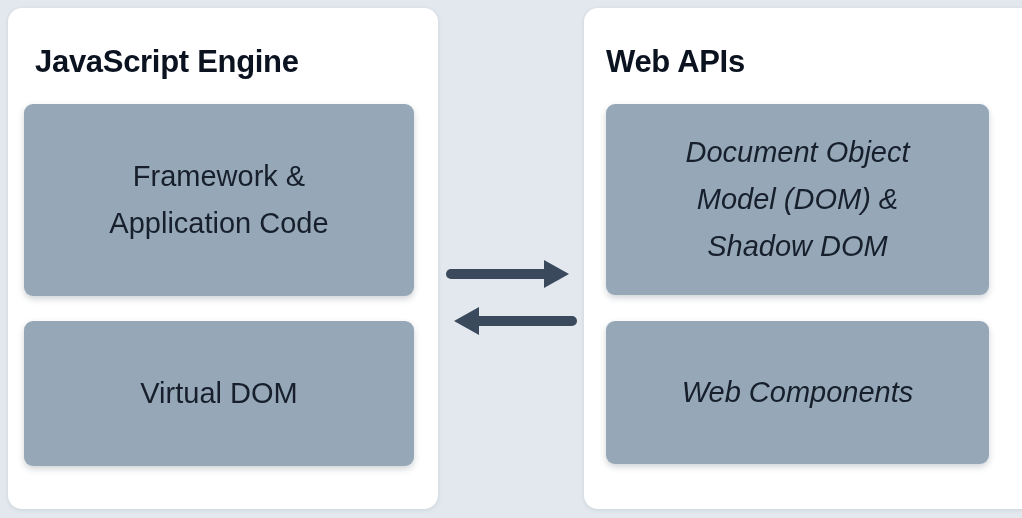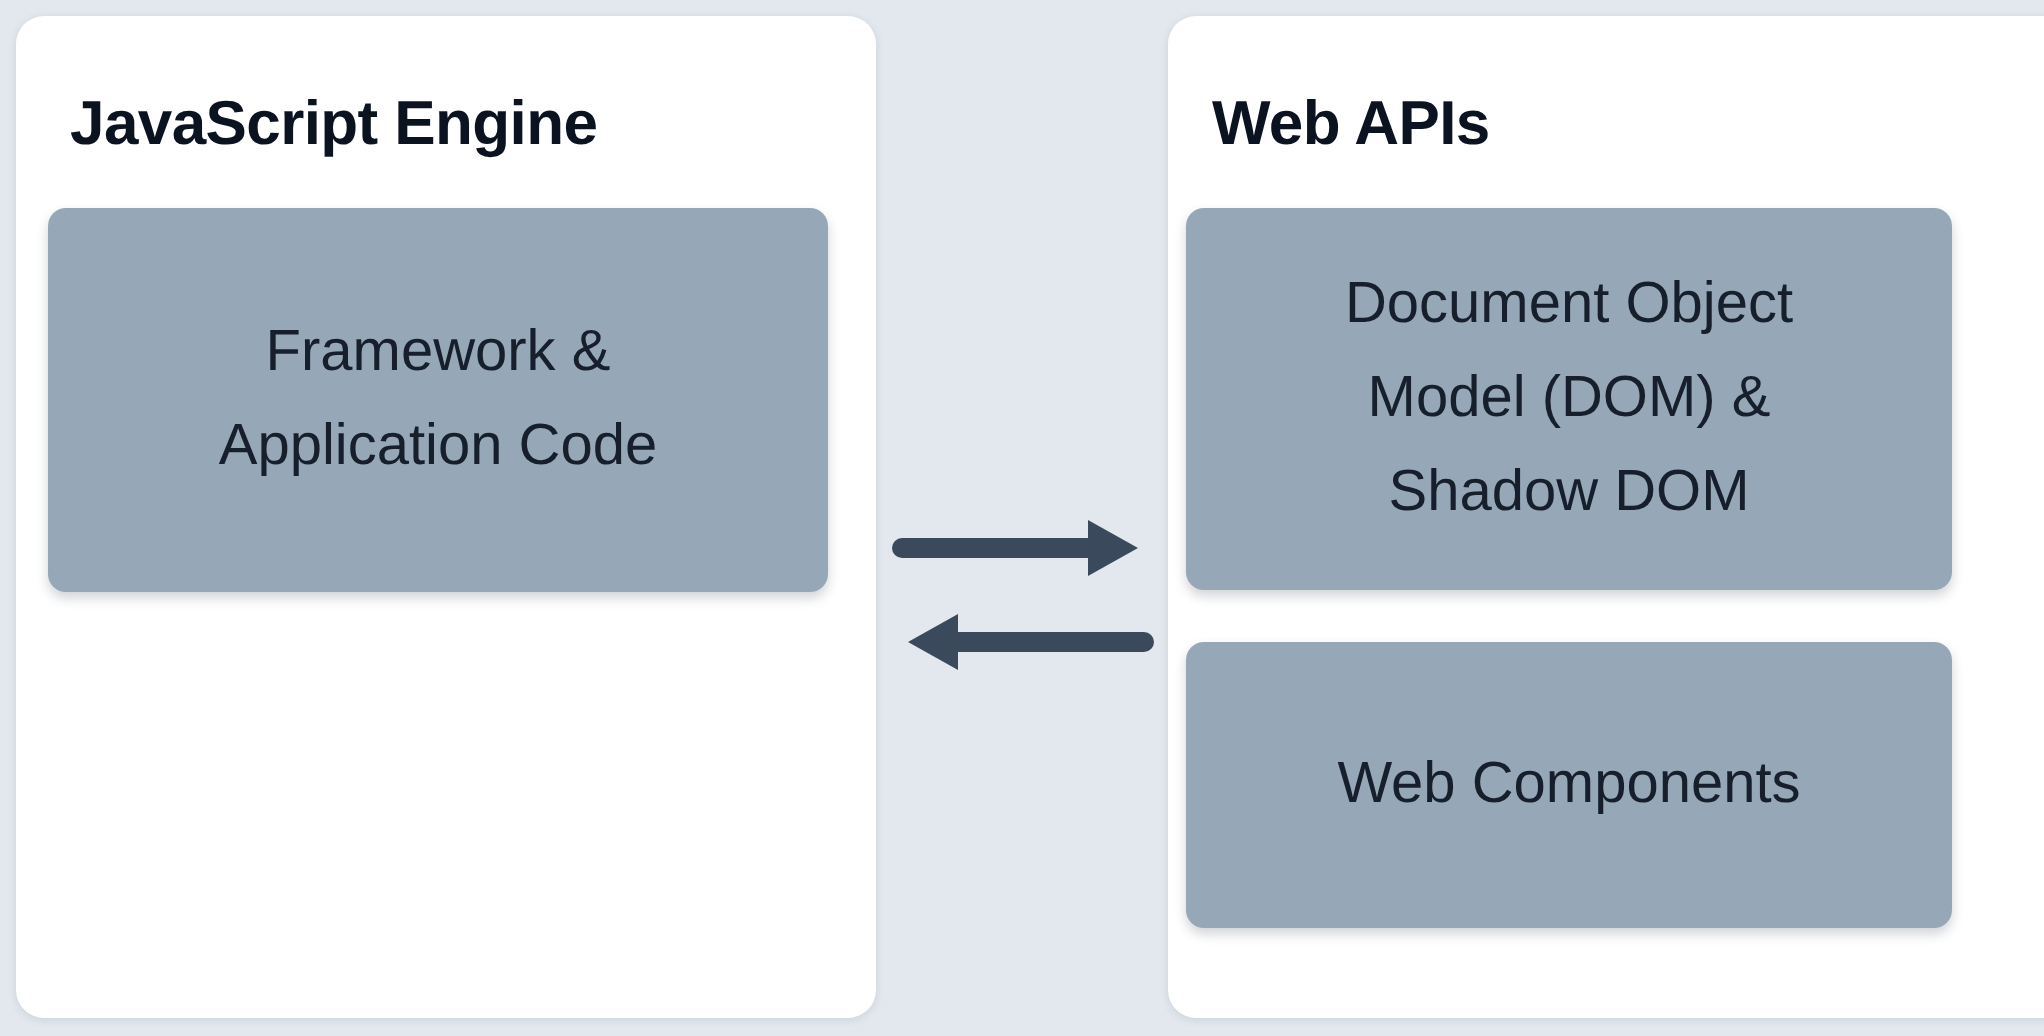--- a/index.html
+++ b/index.html
@@ -50,41 +50,42 @@
     display:flex;
     align-items:center;
     justify-content:center;
     text-align:center;
     color:var(--box-text);
     font-size:29px;
     line-height:47px;
     white-space:pre-line;
   }
   .panel-left .node{left:16px;width:390px;}
-  .panel-right .node{left:9px;width:383px;}
+  .panel-right .node{left:22px;width:383px;font-style:italic;}
   .node-top{top:96px;height:192px;}
   .node-bottom{top:313px;height:145px;}
   .panel-right .node-top{height:191px;}
   .panel-right .node-bottom{height:143px;text-align:center;}
   .arrows{
     position:absolute;
     left:438px;top:245px;
     width:148px;height:100px;
     color:var(--arrow);
   }
 </style>
 </head>
 <body>
 
 <div class="canvas">
 
   <div class="panel panel-left">
     <div class="panel-title">JavaScript Engine</div>
     <div class="node node-top">Framework &amp;
 Application Code</div>
+    <div class="node node-bottom">Virtual DOM</div>
   </div>
 
   <div class="arrows">
     <svg width="148" height="100" viewBox="0 0 148 100" aria-hidden="true">
       <g>
         <line x1="13" y1="29" x2="110" y2="29" stroke="currentColor" stroke-width="10" stroke-linecap="round"></line>
         <polygon points="106,15 131,29 106,43" fill="currentColor"></polygon>
       </g>
       <g>
         <line x1="134" y1="76" x2="37" y2="76" stroke="currentColor" stroke-width="10" stroke-linecap="round"></line>

